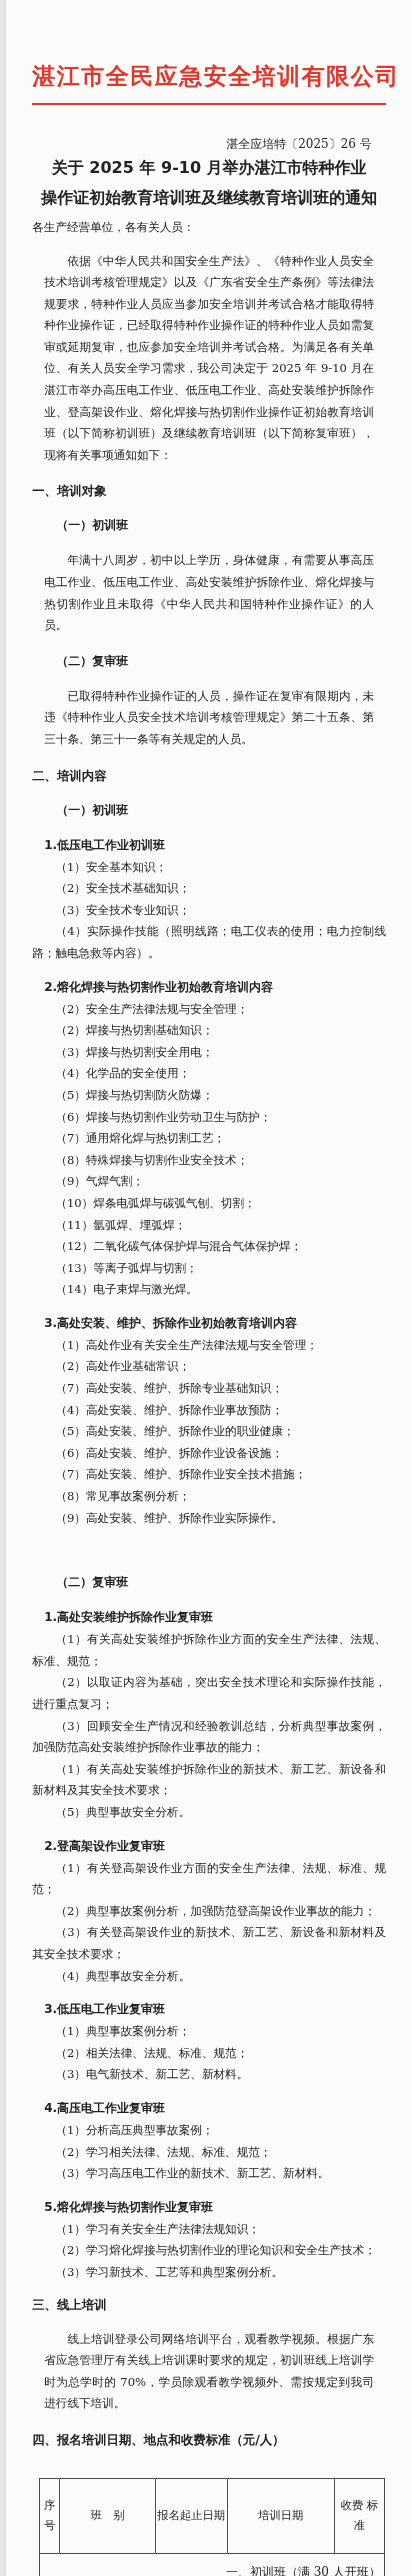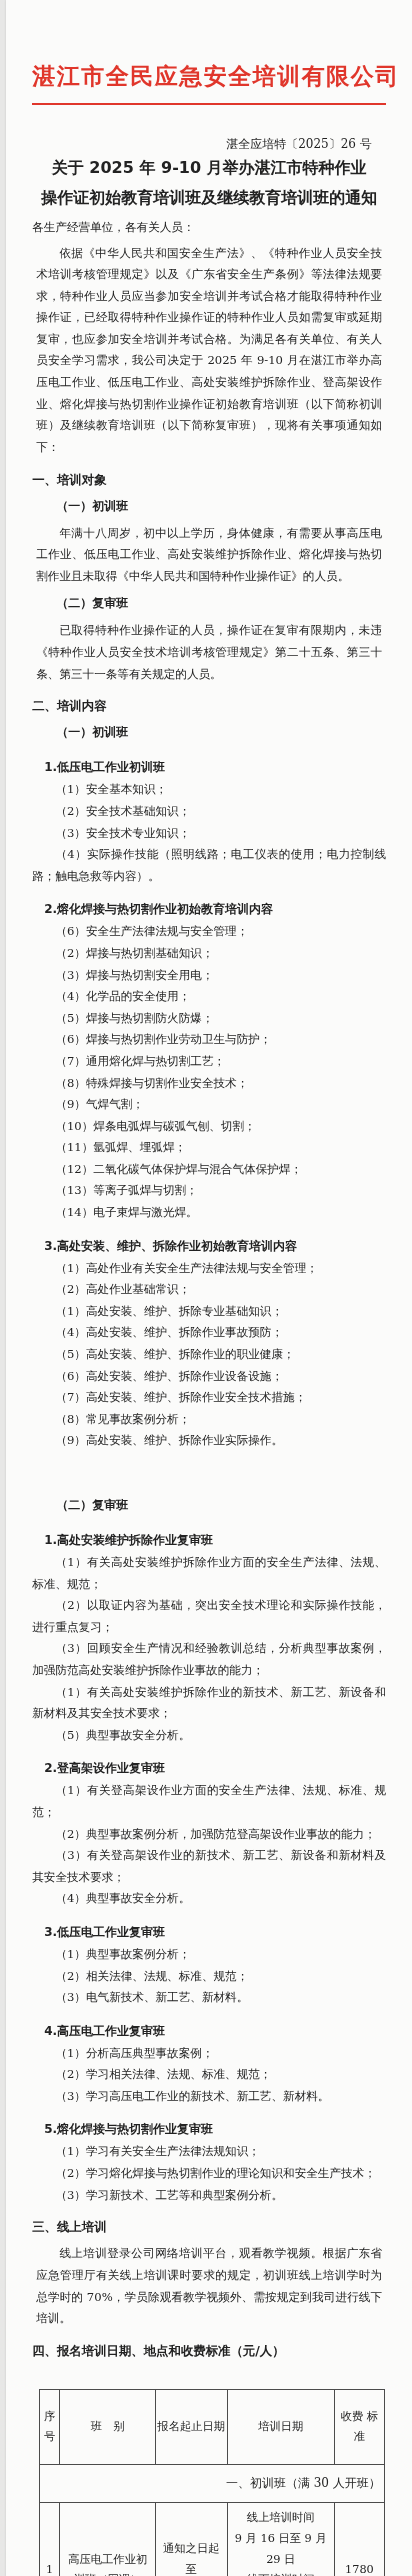--- a/index.html
+++ b/index.html
@@ -7,24 +7,24 @@
   .page { position:relative; margin-left:6.2px; width:406px; min-height:3939px;
           background:#fbfbfa; box-sizing:border-box; padding:45px 26px 15.5px 26px;
           box-shadow:0 0 2.1px rgba(0,0,0,.15); }
   .company-title { font-size:23px; font-weight:bold; color:#e0362b; text-align:center;
           letter-spacing:1.5px; padding-bottom:11px; border-bottom:2.1px solid #e0362b;
           margin:15.5px 0 31px 0; white-space:nowrap; }
   .doc-no { font-size:12px; text-align:right; padding-right:14.4px; }
   .doc-title { text-align:center; font-size:16px; font-weight:bold; line-height:30px;
           font-family:"DejaVu Sans","Liberation Sans",sans-serif; margin-bottom:3px; }
   .salutation { font-size:11.6px; line-height:23px; }
-  .para { font-size:11.6px; line-height:21.6px; text-indent:2em; text-align:justify; margin:4px; }
+  .para { font-size:11.6px; line-height:21.6px; text-indent:2em; text-align:justify; margin:12px; }
   .sec-h { font-size:12.4px; font-weight:bold; line-height:25px; margin-top:8.2px;
           font-family:"DejaVu Sans","Liberation Sans",sans-serif; }
-  .sub-h { font-size:12px; font-weight:bold; line-height:25px; text-indent:2em; margin-top:2px; }
+  .sub-h { font-size:12px; font-weight:bold; line-height:25px; text-indent:2em; margin-top:10px; }
   .grp-h { font-size:12px; font-weight:bold; line-height:24px; text-indent:1em; margin-top:10px;
           font-family:"DejaVu Sans","Liberation Sans",sans-serif; }
   .item { font-size:11.6px; line-height:21.6px; text-indent:2em; text-align:justify; }
   .gap-lg { margin-top:41px; }
   table.sched { border-collapse:collapse; width:346px; margin:26px 0 0 6.7px;
           font-size:11.3px; }
   table.sched th, table.sched td { border:1px solid #4b4b4b; text-align:center;
           vertical-align:middle; line-height:20.6px; padding:5.2px 2.1px; }
   table.sched th { font-weight:normal; padding:16.5px 1px; }
   col.c0 { width:20.6px; } col.c1 { width:96px; } col.c2 { width:72px; }
@@ -61,39 +61,39 @@
     <div class="sec-h">二、培训内容</div>
     <div class="sub-h">（一）初训班</div>
 
     <div class="grp-h">1.低压电工作业初训班</div>
     <div class="item">（1）安全基本知识；</div>
       <div class="item">（2）安全技术基础知识；</div>
       <div class="item">（3）安全技术专业知识；</div>
       <div class="item">（4）实际操作技能（照明线路；电工仪表的使用；电力控制线路；触电急救等内容）。</div>
 
     <div class="grp-h">2.熔化焊接与热切割作业初始教育培训内容</div>
-    <div class="item">（6）安全生产法律法规与安全管理；</div>
+    <div class="item">（2）安全生产法律法规与安全管理；</div>
       <div class="item">（2）焊接与热切割基础知识；</div>
       <div class="item">（3）焊接与热切割安全用电；</div>
       <div class="item">（4）化学品的安全使用；</div>
       <div class="item">（5）焊接与热切割防火防爆；</div>
       <div class="item">（6）焊接与热切割作业劳动卫生与防护；</div>
       <div class="item">（7）通用熔化焊与热切割工艺；</div>
       <div class="item">（8）特殊焊接与切割作业安全技术；</div>
       <div class="item">（9）气焊气割；</div>
       <div class="item">（10）焊条电弧焊与碳弧气刨、切割；</div>
       <div class="item">（11）氩弧焊、埋弧焊；</div>
       <div class="item">（12）二氧化碳气体保护焊与混合气体保护焊；</div>
       <div class="item">（13）等离子弧焊与切割；</div>
       <div class="item">（14）电子束焊与激光焊。</div>
 
     <div class="grp-h">3.高处安装、维护、拆除作业初始教育培训内容</div>
     <div class="item">（1）高处作业有关安全生产法律法规与安全管理；</div>
       <div class="item">（2）高处作业基础常识；</div>
-      <div class="item">（1）高处安装、维护、拆除专业基础知识；</div>
+      <div class="item">（7）高处安装、维护、拆除专业基础知识；</div>
       <div class="item">（4）高处安装、维护、拆除作业事故预防；</div>
       <div class="item">（5）高处安装、维护、拆除作业的职业健康；</div>
       <div class="item">（6）高处安装、维护、拆除作业设备设施；</div>
       <div class="item">（7）高处安装、维护、拆除作业安全技术措施；</div>
       <div class="item">（8）常见事故案例分析；</div>
       <div class="item">（9）高处安装、维护、拆除作业实际操作。</div>
 
     <div class="sub-h gap-lg">（二）复审班</div>
 
     <div class="grp-h">1.高处安装维护拆除作业复审班</div>

